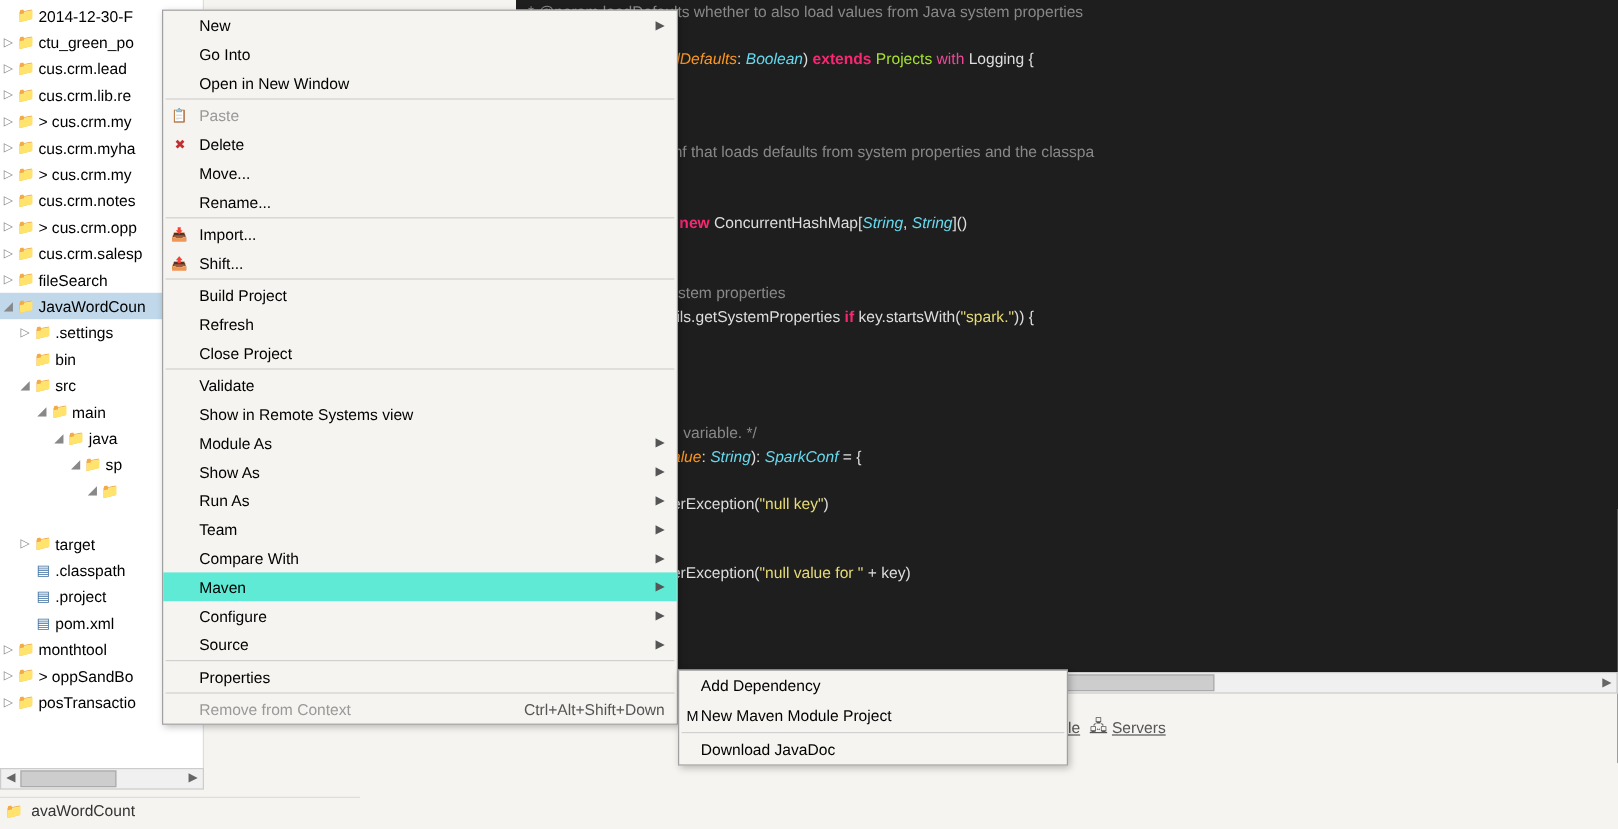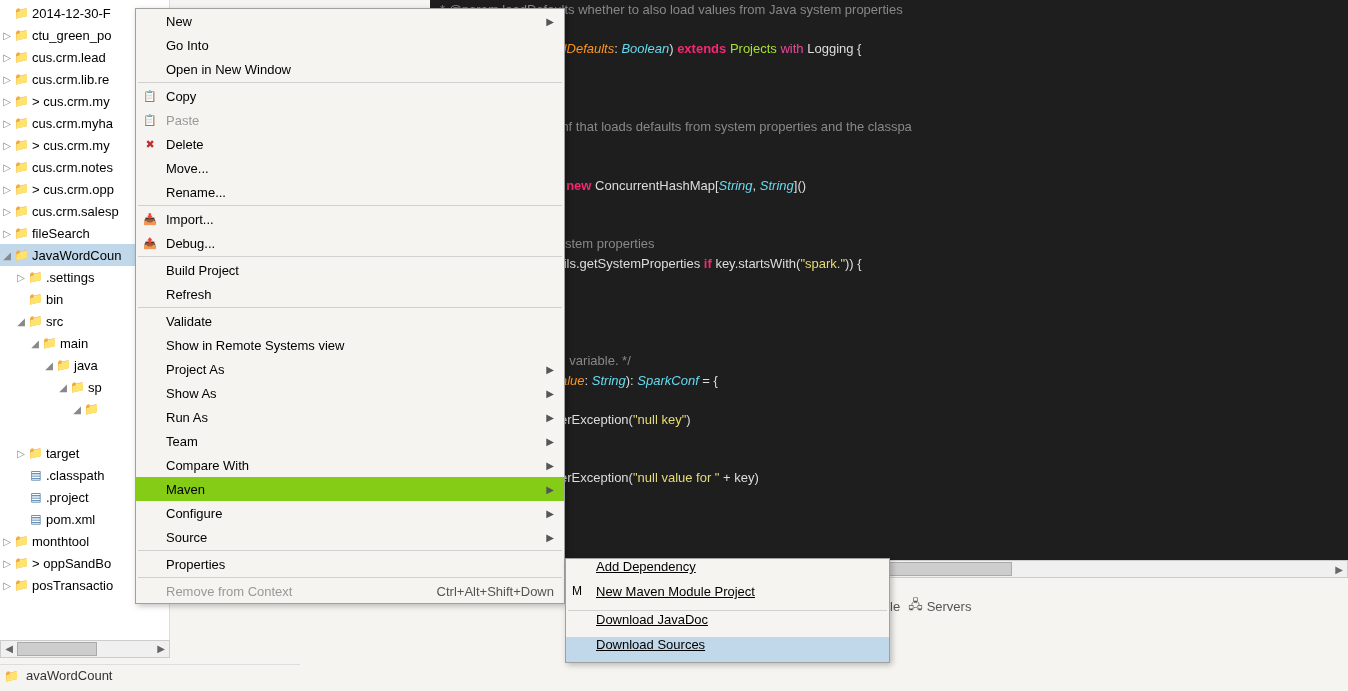--- a/index.html
+++ b/index.html
@@ -13,56 +13,56 @@
 .fi { width:16px; height:16px; display:inline-flex; align-items:center; justify-content:center; font-size:12px; }
 .folder-y { color:#e0b050; }
 .folder-o { color:#d08030; }
 .file-b { color:#4070a0; }
 .proj { color:#b87333; }
 .tree-label { color:#000; }
 
 
 .ctx { position:absolute; left:135px; top:8px; width:430px; background:#f5f4f0; border:1px solid #a0a0a0; box-shadow:2px 2px 6px rgba(0,0,0,0.25); }
 .ctx-row { display:flex; align-items:center; height:24px; padding-left:30px; position:relative; }
-.ctx-row.hov { background:#84cc16; }
+.ctx-row.hov { background:#5eead4; }
 .ctx-row.dis { color:#999; }
 .ctx-sep { height:1px; background:#d0d0d0; margin:1px 2px; }
 .ctx-arrow { position:absolute; right:10px; font-size:10px; color:#555; }
 .ctx-shortcut { position:absolute; right:10px; color:#555; }
 .ctx-icon { position:absolute; left:6px; width:16px; height:16px; display:flex; align-items:center; justify-content:center; font-size:12px; }
 .icon-copy::before { content:"📋"; font-size:11px; }
 .icon-paste::before { content:"📋"; font-size:11px; color:#bbb; }
 .icon-del::before { content:"✖"; color:#c03030; font-size:11px; }
 .icon-import::before { content:"📥"; font-size:11px; }
 .icon-export::before { content:"📤"; font-size:11px; }
 
 
 .sub { position:absolute; left:565px; top:558px; width:325px; background:#f5f4f0; border:1px solid #a0a0a0; box-shadow:2px 2px 6px rgba(0,0,0,0.25); }
-.sub-row { display:flex; align-items:flex-start; height:25px; padding-left:30px; position:relative;text-decoration:underline; }
+.sub-row { display:flex; align-items:center; height:25px; padding-left:18px; position:relative; }
 .sub-row.hov { background:#c0d8ea; }
 .sub-icon { position:absolute; left:6px; font-size:12px; }
 
 
 .editor { position:absolute; left:430px; top:0; right:0; height:560px; background:#1e1e1e; color:#ddd; font-family:Consolas,"Courier New",monospace; font-size:15px; line-height:19.5px; padding:0 10px; overflow:hidden; white-space:nowrap; }
 .tok-kw { color:#f92672; font-weight:bold; }
 .tok-kw2 { color:#ec4899; }
 .tok-type { color:#66d9ef; font-style:italic; }
 .tok-class { color:#a6e22e; }
 .tok-str { color:#e6db74; }
 .tok-comment { color:#888; }
 .tok-op { color:#f92672; }
 .tok-param { color:#fd971f; font-style:italic; }
 .cursor { border-left:1px solid #fff; }
 
 .hscroll { position:absolute; left:565px; right:0; top:560px; height:18px; background:#f0f0f0; border:1px solid #ccc; display:flex; align-items:center; }
 .hscroll .track { flex:1; height:14px; background:#f0f0f0; position:relative; }
 .hscroll .thumb { position:absolute; left:0; width:430px; height:14px; background:#cdcdcd; border:1px solid #aaa; }
 .hscroll .arr { width:16px; text-align:center; color:#666; font-size:10px; }
 
-.tabs { position:absolute; left:890px; top:595px; display:flex; gap:8px; color:#555; }
+.tabs { position:absolute; left:890px; top:595px; display:flex; gap:8px; color:#555;text-decoration:underline; }
 .tabs span { display:inline-flex; align-items:center; gap:4px; }
 
 .status { position:absolute; left:0; bottom:5px; height:22px; display:flex; align-items:center; padding-left:4px; background:#f5f4f0; width:300px; border-top:1px solid #ddd; color:#333; gap:6px; }
 .status .fi { color:#b87333; }
 
 .bottom-scroll { position:absolute; left:0; top:640px; width:170px; height:18px; background:#f0f0f0; border:1px solid #ccc; display:flex; }
 .bottom-scroll .arr { width:16px; text-align:center; color:#666; font-size:10px; line-height:16px; }
 .bottom-scroll .track { flex:1; position:relative; }
 .bottom-scroll .thumb { position:absolute; left:0; width:80px; top:1px; height:14px; background:#cdcdcd; border:1px solid #aaa; }
 
@@ -267,24 +267,20 @@
       <span>New</span>
       <span class="ctx-arrow">▶</span>
     </div>
     <div class="ctx-row">
       <span>Go Into</span>
     </div>
     <div class="ctx-row">
       <span>Open in New Window</span>
     </div>
     <div class="ctx-sep"></div>
-    <div class="ctx-row">
-      <span class="ctx-icon icon-copy"></span>
-      <span>Copy</span>
-    </div>
     <div class="ctx-row dis">
       <span class="ctx-icon icon-paste"></span>
       <span>Paste</span>
     </div>
     <div class="ctx-row">
       <span class="ctx-icon icon-del"></span>
       <span>Delete</span>
     </div>
     <div class="ctx-row">
       <span>Move...</span>
@@ -292,38 +288,41 @@
     <div class="ctx-row">
       <span>Rename...</span>
     </div>
     <div class="ctx-sep"></div>
     <div class="ctx-row">
       <span class="ctx-icon icon-import"></span>
       <span>Import...</span>
     </div>
     <div class="ctx-row">
       <span class="ctx-icon icon-export"></span>
-      <span>Debug...</span>
+      <span>Shift...</span>
     </div>
     <div class="ctx-sep"></div>
     <div class="ctx-row">
       <span>Build Project</span>
     </div>
     <div class="ctx-row">
       <span>Refresh</span>
     </div>
+    <div class="ctx-row">
+      <span>Close Project</span>
+    </div>
     <div class="ctx-sep"></div>
     <div class="ctx-row">
       <span>Validate</span>
     </div>
     <div class="ctx-row">
       <span>Show in Remote Systems view</span>
     </div>
     <div class="ctx-row">
-      <span>Project As</span>
+      <span>Module As</span>
       <span class="ctx-arrow">▶</span>
     </div>
     <div class="ctx-row">
       <span>Show As</span>
       <span class="ctx-arrow">▶</span>
     </div>
     <div class="ctx-row">
       <span>Run As</span>
       <span class="ctx-arrow">▶</span>
     </div>
@@ -363,16 +362,13 @@
       <span>Add Dependency</span>
     </div>
     <div class="sub-row">
       <span class="sub-icon">M</span>
       <span>New Maven Module Project</span>
     </div>
     <div class="ctx-sep"></div>
     <div class="sub-row">
       <span>Download JavaDoc</span>
     </div>
-    <div class="sub-row hov">
-      <span>Download Sources</span>
-    </div>
   </div>
 
 </body></html>

